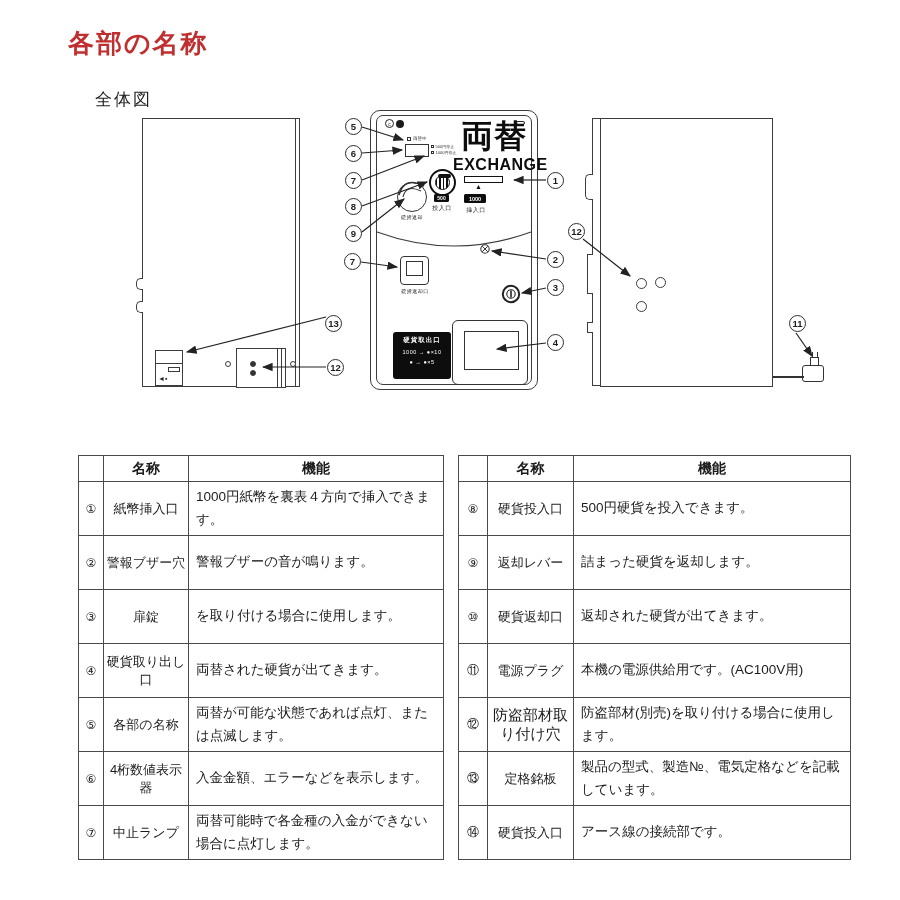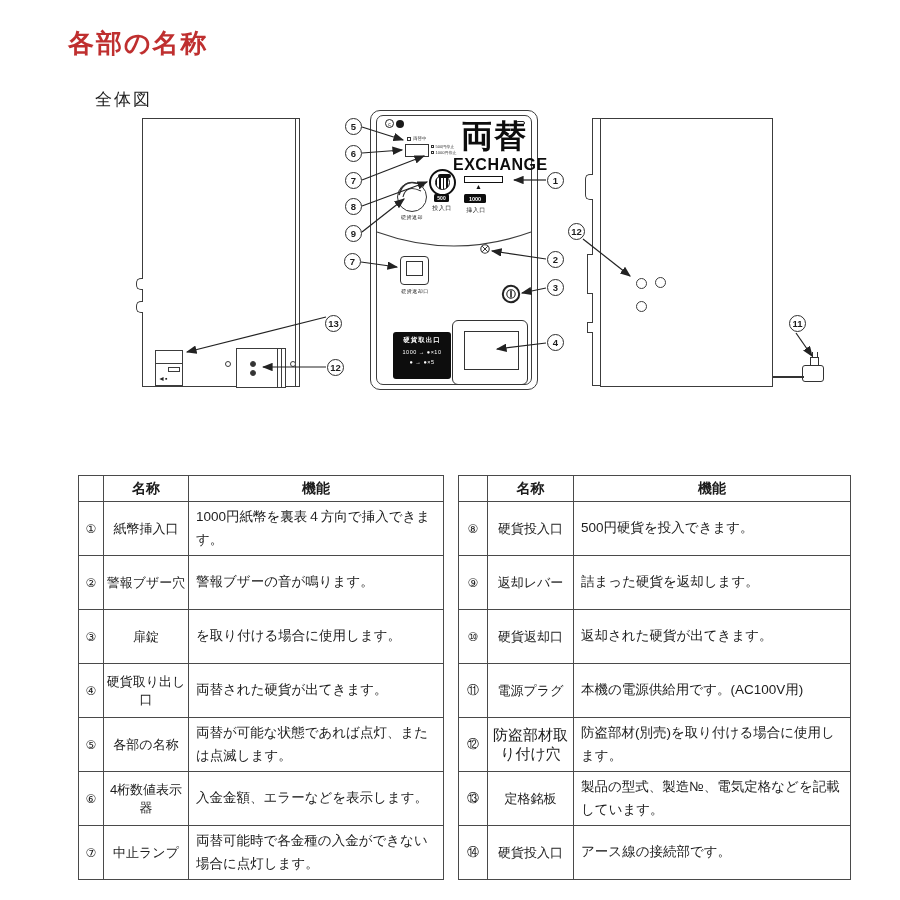--- a/index.html
+++ b/index.html
@@ -62,21 +62,21 @@
   .logo1 { left:385px; top:119px; width:9px; height:9px; border:1px solid #222; border-radius:50%;
            font-size:5px; display:flex;align-items:center;justify-content:center;color:#222; }
   .logo2 { left:396px; top:120px; width:8px; height:8px; background:#1a1a1a; border-radius:50%; }
   .screw-top { left:516px; top:121px; width:9px; height:4px; border:0.9px solid #222; border-radius:2px;
                background:linear-gradient(#fff 40%,#222 40%,#222 60%,#fff 60%); }
   
   .plug-body { left:802px; top:365px; width:22px; height:17px; border:1.4px solid #333; border-radius:3px; background:#fff; }
   .plug-neck { left:810px; top:357px; width:9px; height:9px; border:1.2px solid #333; background:#fff; }
   .plug-pin { position:absolute; width:0; border-left:1.4px solid #333; height:5px; top:352px; }
   
-  table.spec { position:absolute; border-collapse:collapse; table-layout:fixed; background:#fff;margin-top:20px; }
+  table.spec { position:absolute; border-collapse:collapse; table-layout:fixed; background:#fff; }
   table.spec td, table.spec th { border:1.4px solid #4a4a4a; vertical-align:middle; }
   table.spec th { font-size:14px; font-weight:bold; height:26px; color:#1c1c1c; }
   td.no { text-align:center; font-size:12px; color:#1c1c1c; }
   td.nm { text-align:center; font-size:13px; color:#1c1c1c; }
   td.nm.sm { font-size:13px; }
   td.nm.xs { font-size:15px; }
   td.fn { font-size:13.5px; padding:4px 7px; line-height:1.65; color:#1c1c1c; text-align:left; }
   tr.r { height:54px; }
 </style>
 </head>

